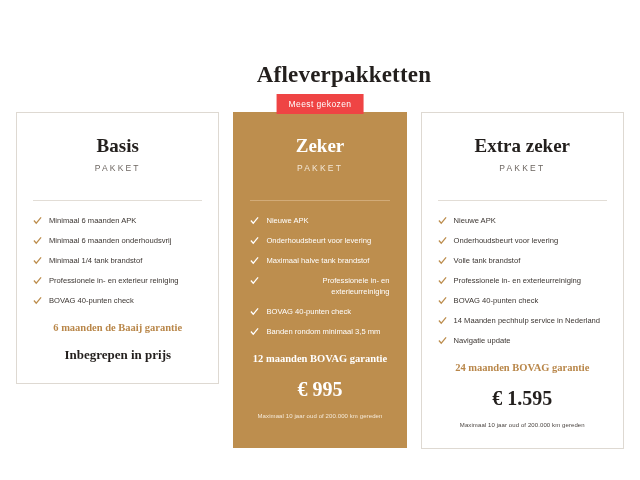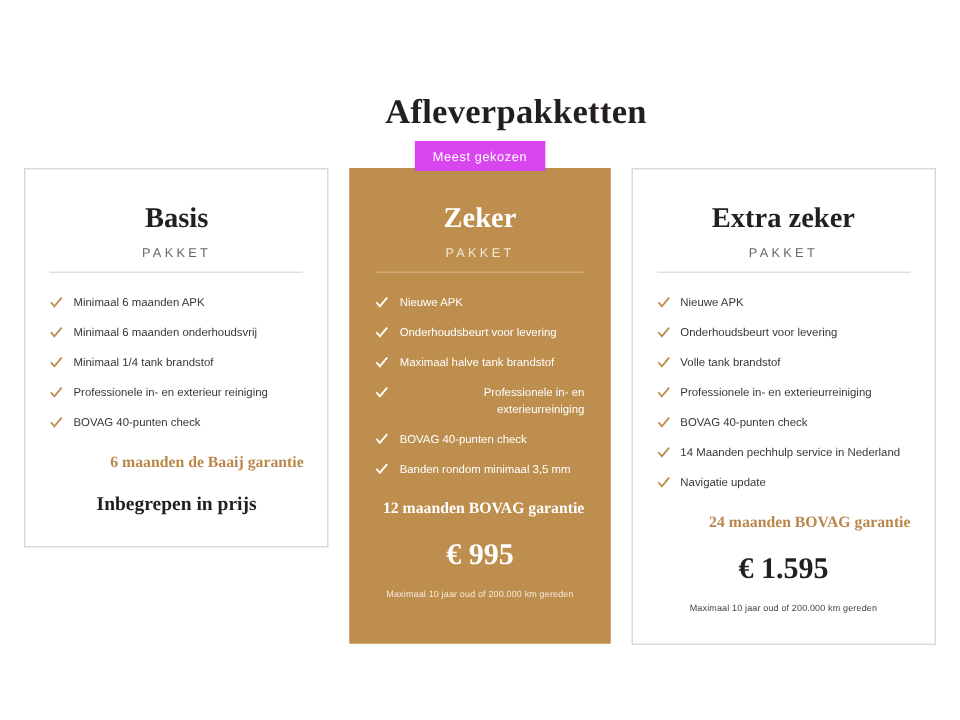--- a/index.html
+++ b/index.html
@@ -45,42 +45,42 @@
     background: #bd8e4e;
     border-color: #bd8e4e;
     padding-bottom: 28px;
     width: 190px;
   }
   .ribbon {
     position: absolute;
     top: -19px;
     left: 50%;
     transform: translateX(-50%);
-    background: #d946ef;
+    background: #ef4444;
     color: #ffffff;
     font-size: 8.5px;
     letter-spacing: 0.4px;
     padding: 5px 12px;
     white-space: nowrap;
   }
   .card-title {
     text-align: center;
     font-family: "Liberation Serif", serif;
     font-weight: bold;
     font-size: 19px;
     color: #231f1d;
     margin-bottom: 6px;
   }
   .card.highlight .card-title { color: #ffffff; }
   .card-sub {
     text-align: center;
     font-size: 8.5px;
     letter-spacing: 2.2px;
     color: #6d6661;
-    padding-bottom: 8px;
+    padding-bottom: 27px;
     border-bottom: 1px solid #e2ddd6;
   }
   .card.highlight .card-sub {
     color: #f3e7d6;
     border-bottom-color: #d2ab78;
   }
   .features {
     list-style: none;
     margin-top: 14px;
   }
@@ -97,21 +97,21 @@
   .check {
     flex: 0 0 auto;
     width: 9px;
     height: 9px;
     margin-top: 1px;
   }
   .check svg { display: block; }
   .feat-text { display: block; text-align: right; }
   .guarantee {
     margin-top: 16px;
-    text-align: right;
+    text-align: center;
     font-family: "Liberation Serif", serif;
     font-weight: bold;
     font-size: 10.5px;
     color: #b9874a;
   }
   .card.highlight .guarantee { color: #ffffff; }
   .price {
     margin-top: 14px;
     text-align: center;
     font-family: "Liberation Serif", serif;

